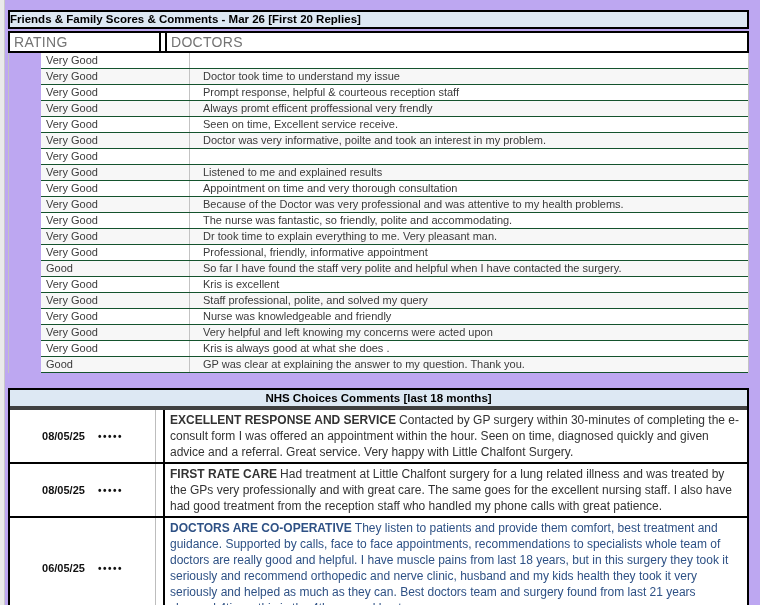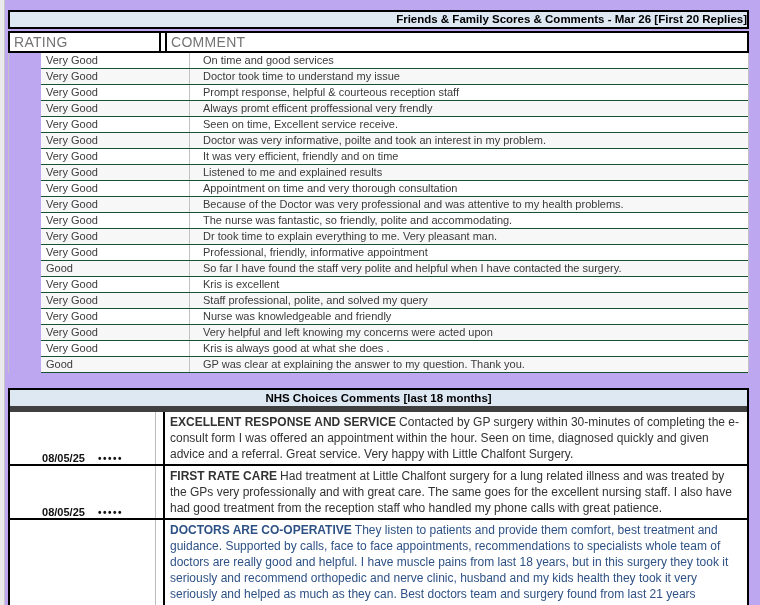--- a/index.html
+++ b/index.html
@@ -10,21 +10,21 @@
     position:relative;overflow:hidden;
   }
   .left-strip{
     position:absolute;left:0;top:0;width:4px;height:605px;
     background:#eaeaea;border-right:1px solid #c9c9c9;
   }
   
   .fnf{position:absolute;left:8px;top:10px;width:741px;}
   .bar{
     background:#dde8f3;border:2px solid #000;
-    text-align:right;font-weight:bold;font-size:11.5px;color:#000;
+    text-align:left;font-weight:bold;font-size:11.5px;color:#000;
     height:15px;line-height:15px;box-sizing:content-box;
   }
   .headrow{
     margin-top:2px;
     display:grid;grid-template-columns:149px 8px 1fr;
     background:#fff;border:2px solid #000;
     height:18px;
   }
   .hcell{
     font-size:14px;color:#737373;line-height:18px;
@@ -40,30 +40,30 @@
   .fcell{
     font-size:11px;color:#3b3b3b;line-height:15px;
     white-space:nowrap;overflow:hidden;
   }
   .fcell.rating{padding-left:5px;border-right:1px solid #c3c3c3;}
   .fcell.comment{padding-left:4px;}
   
   .nhs{position:absolute;left:8px;top:388px;width:741px;
     border:2px solid #000;background:#fff;box-sizing:border-box;}
   .bar2{
-    background:#dde8f3;border-bottom:6px solid #404040;
+    background:#dde8f3;border-bottom:4px solid #404040;
     text-align:center;font-weight:bold;font-size:11.5px;color:#000;
     height:16px;line-height:16px;
   }
   .nrow{
     display:grid;grid-template-columns:145px 10px 1fr;
   }
   .nrow + .nrow{border-top:2px solid #000;}
   .nleft{
-    display:flex;align-items:flex-end;justify-content:center;gap:13px;
+    display:flex;align-items:center;justify-content:center;gap:13px;
   }
   .ndate{font-size:11px;font-weight:bold;color:#111;white-space:nowrap;}
   .nstars{font-size:10px;font-weight:bold;color:#111;letter-spacing:1.5px;white-space:nowrap;}
   .nspacer{border-left:1px solid #bdbdbd;border-right:2px solid #000;}
   .ncomment{
     display:flex;align-items:center;
     padding:2px 4px 2px 5px;
   }
   .ncomment .txt{font-size:12px;line-height:16px;}
   .ncomment .lead{font-weight:bold;margin-right:3px;}
@@ -73,27 +73,26 @@
 
 <div class="left-strip"></div>
 
 <section class="fnf">
   <div class="bar">
     <span>Friends &amp; Family Scores &amp; Comments - Mar 26 [First 20 Replies]</span>
   </div>
   <div class="headrow">
     <div class="hcell">RATING</div>
     <div class="hspacer"></div>
-    <div class="hcell">COMMENT</div>
+    <div class="hcell">DOCTORS</div>
   </div>
   <div id="fnf-rows">
       <div class="frow">
         <div class="fcell rating">Very Good</div>
         <div></div>
-        <div class="fcell comment">On time and good services</div>
       </div>
       <div class="frow">
         <div class="fcell rating">Very Good</div>
         <div></div>
         <div class="fcell comment">Doctor took time to understand my issue</div>
       </div>
       <div class="frow">
         <div class="fcell rating">Very Good</div>
         <div></div>
         <div class="fcell comment">Prompt response, helpful &amp; courteous reception staff</div>
@@ -109,21 +108,20 @@
         <div class="fcell comment">Seen on time, Excellent service receive.</div>
       </div>
       <div class="frow">
         <div class="fcell rating">Very Good</div>
         <div></div>
         <div class="fcell comment">Doctor was very informative, poilte and took an interest in my problem.</div>
       </div>
       <div class="frow">
         <div class="fcell rating">Very Good</div>
         <div></div>
-        <div class="fcell comment">It was very efficient, friendly and on time</div>
       </div>
       <div class="frow">
         <div class="fcell rating">Very Good</div>
         <div></div>
         <div class="fcell comment">Listened to me and explained results</div>
       </div>
       <div class="frow">
         <div class="fcell rating">Very Good</div>
         <div></div>
         <div class="fcell comment">Appointment on time and very thorough consultation</div>

